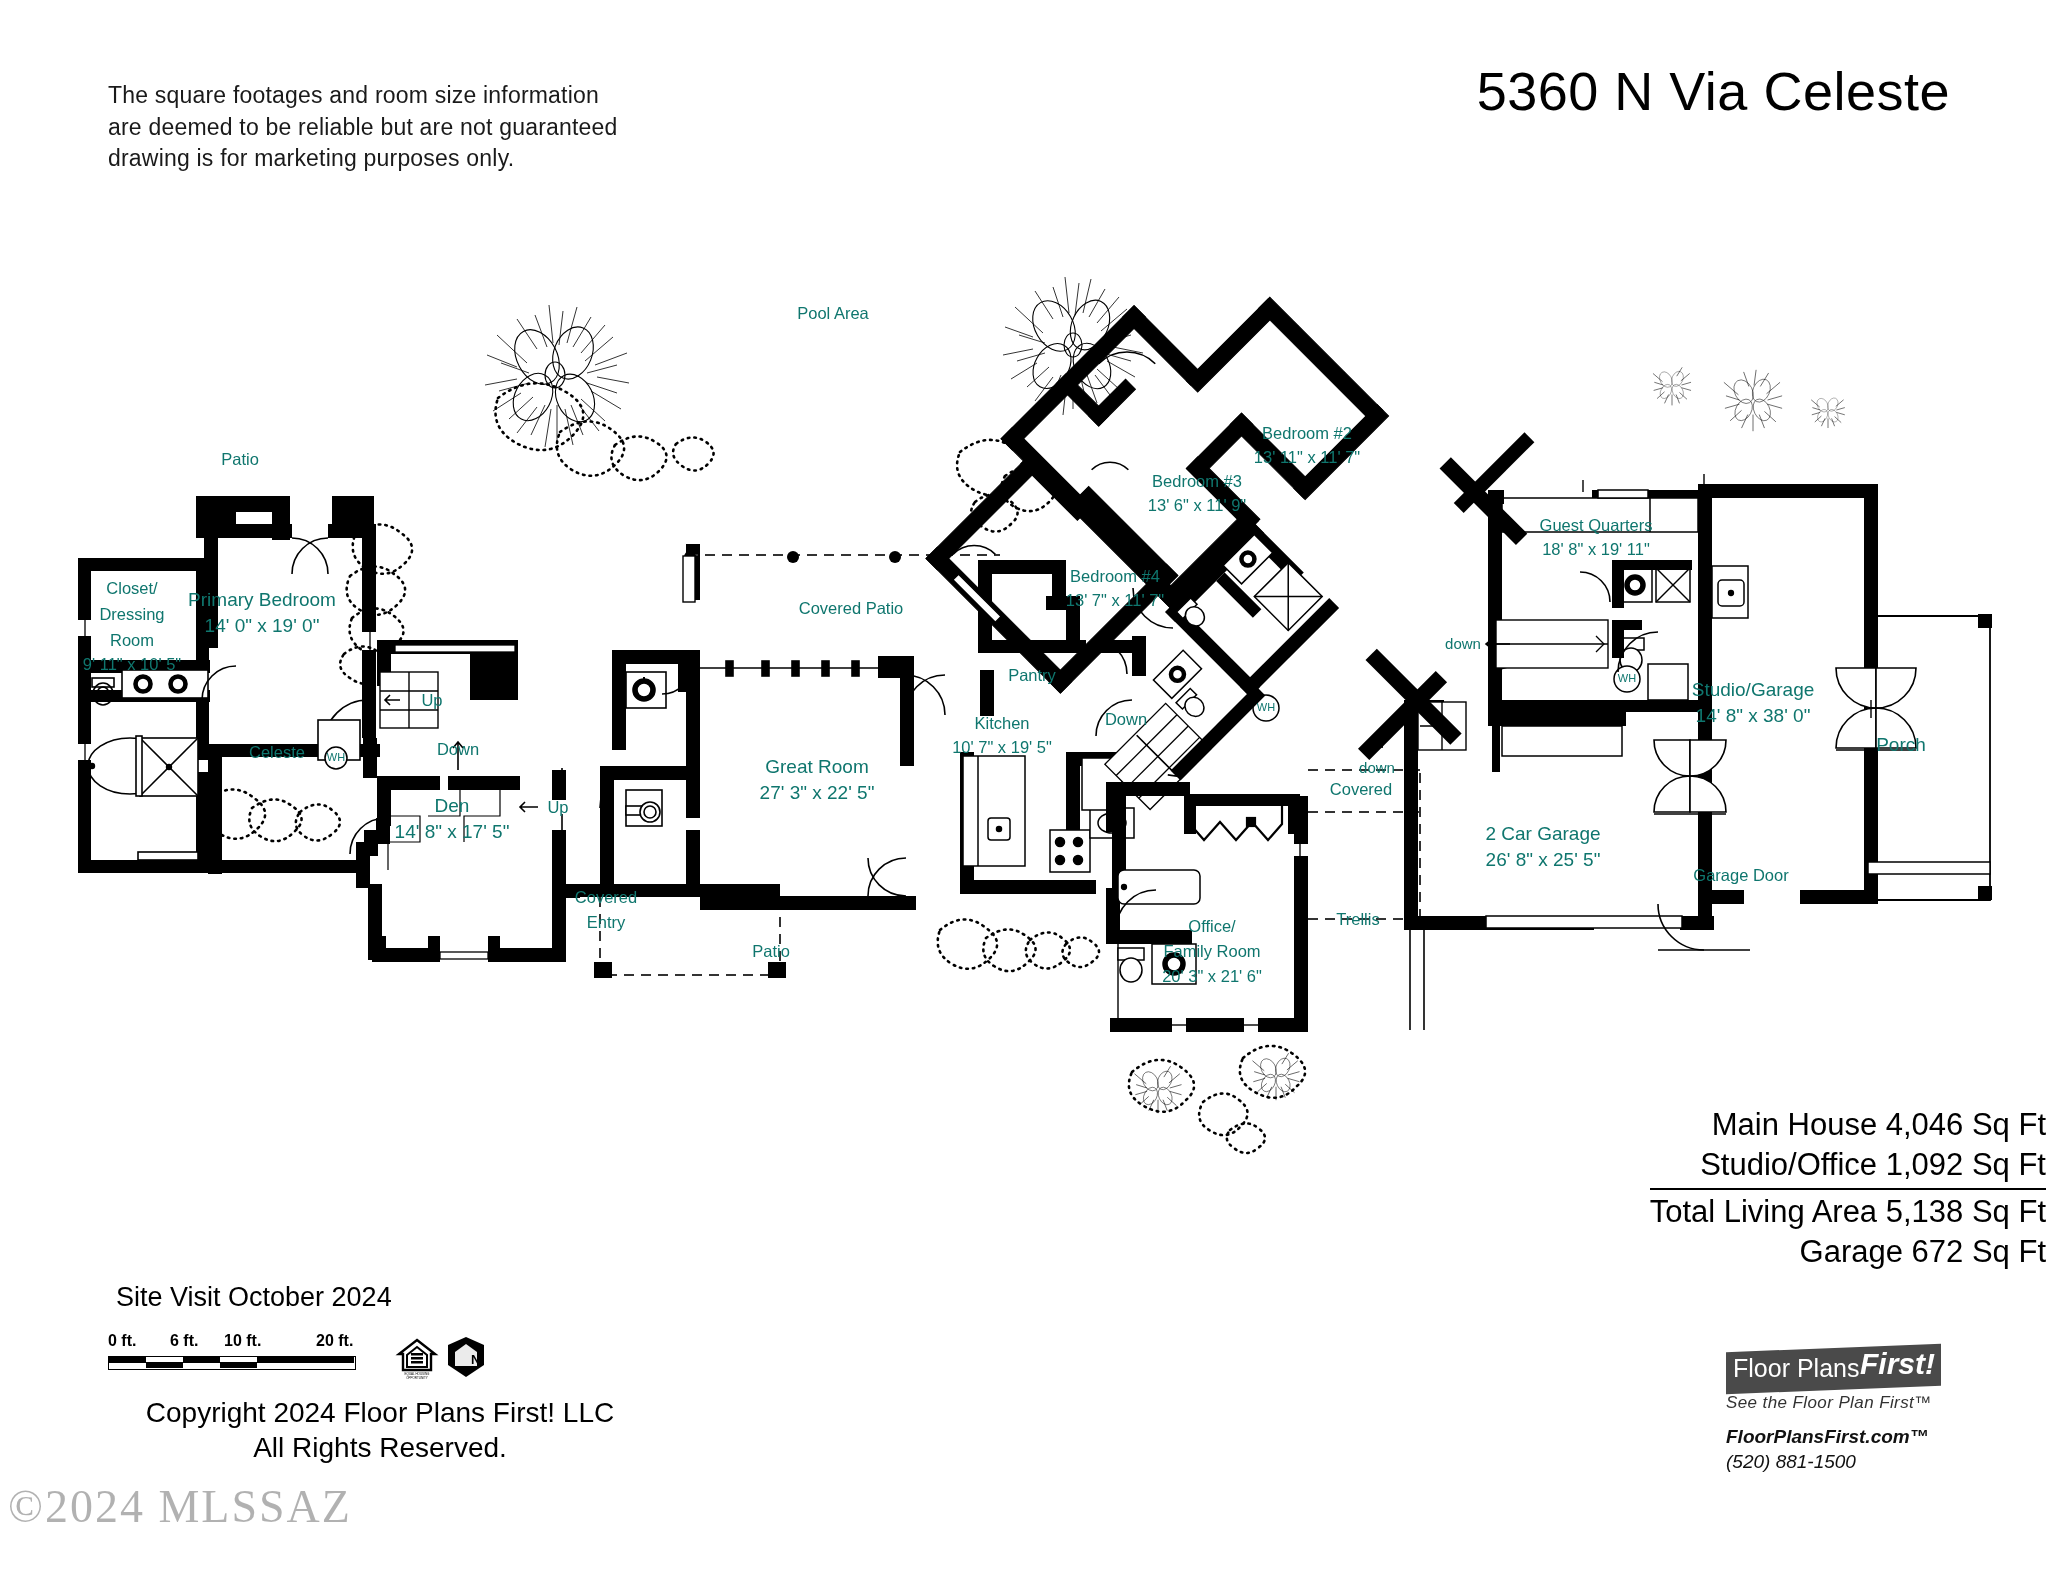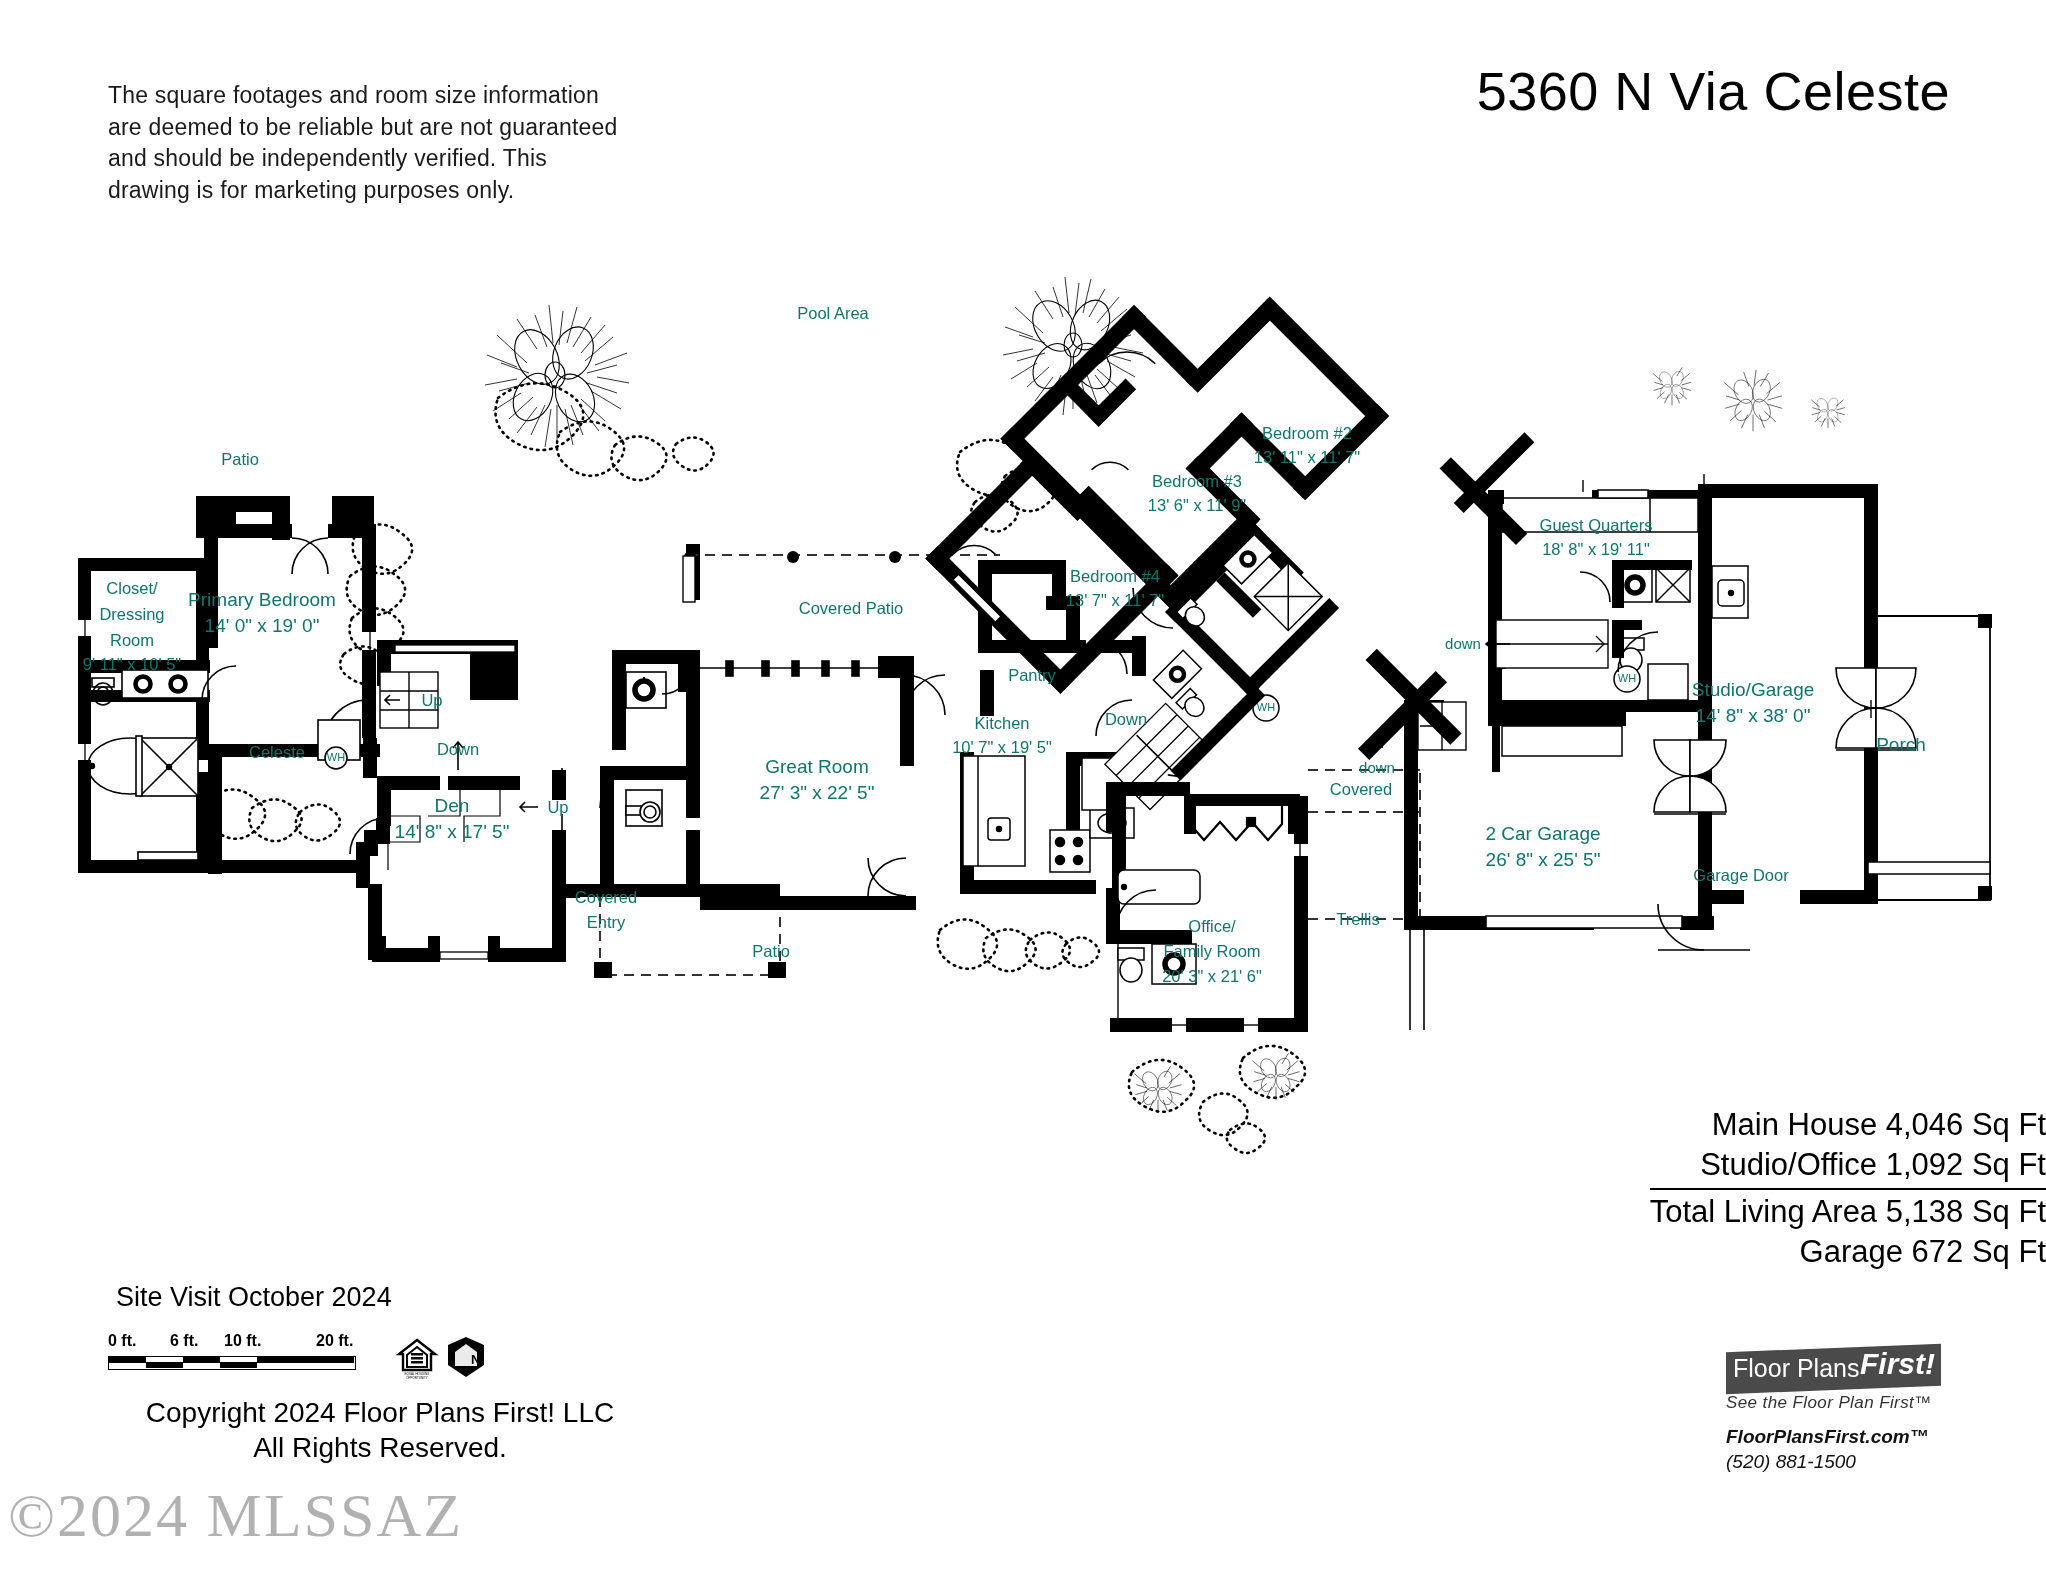--- a/index.html
+++ b/index.html
@@ -85,21 +85,21 @@
 
   #copyright {
     left: 0; top: 1395px; width: 760px;
     text-align: center;
     font-size: 28px;
     line-height: 1.25;
   }
 
   #watermark {
     left: 8px; top: 1480px;
-    font-size: 62px;
+    font-size: 46px;
     letter-spacing: 2px;
     color: #000;
     opacity: 0.30;
     font-family: "Liberation Serif", serif;
   }
 
   
   #eho-icon { left: 395px; top: 1336px; }
   #realtor-icon { left: 445px; top: 1336px; }
 
@@ -142,21 +142,20 @@
   svg.plan { position: absolute; left: 0; top: 0; }
 </style>
 </head>
 <body>
 
 <div id="plan-root">
 
   <div id="disclaimer" class="abs">
     <div>The square footages and room size information</div>
     <div>are deemed to be reliable but are not guaranteed</div>
-    <div>and should be independently verified. This</div>
     <div>drawing is for marketing purposes only.</div>
   </div>
 
   <div id="page-title" class="abs">5360 N Via Celeste</div>
 
   <svg class="plan" width="2046" height="1570" viewBox="0 0 2046 1570" aria-hidden="true">
     <defs>
       <g id="tree-big">
         <circle cx="0" cy="0" r="1" fill="none"></circle>
       </g>

